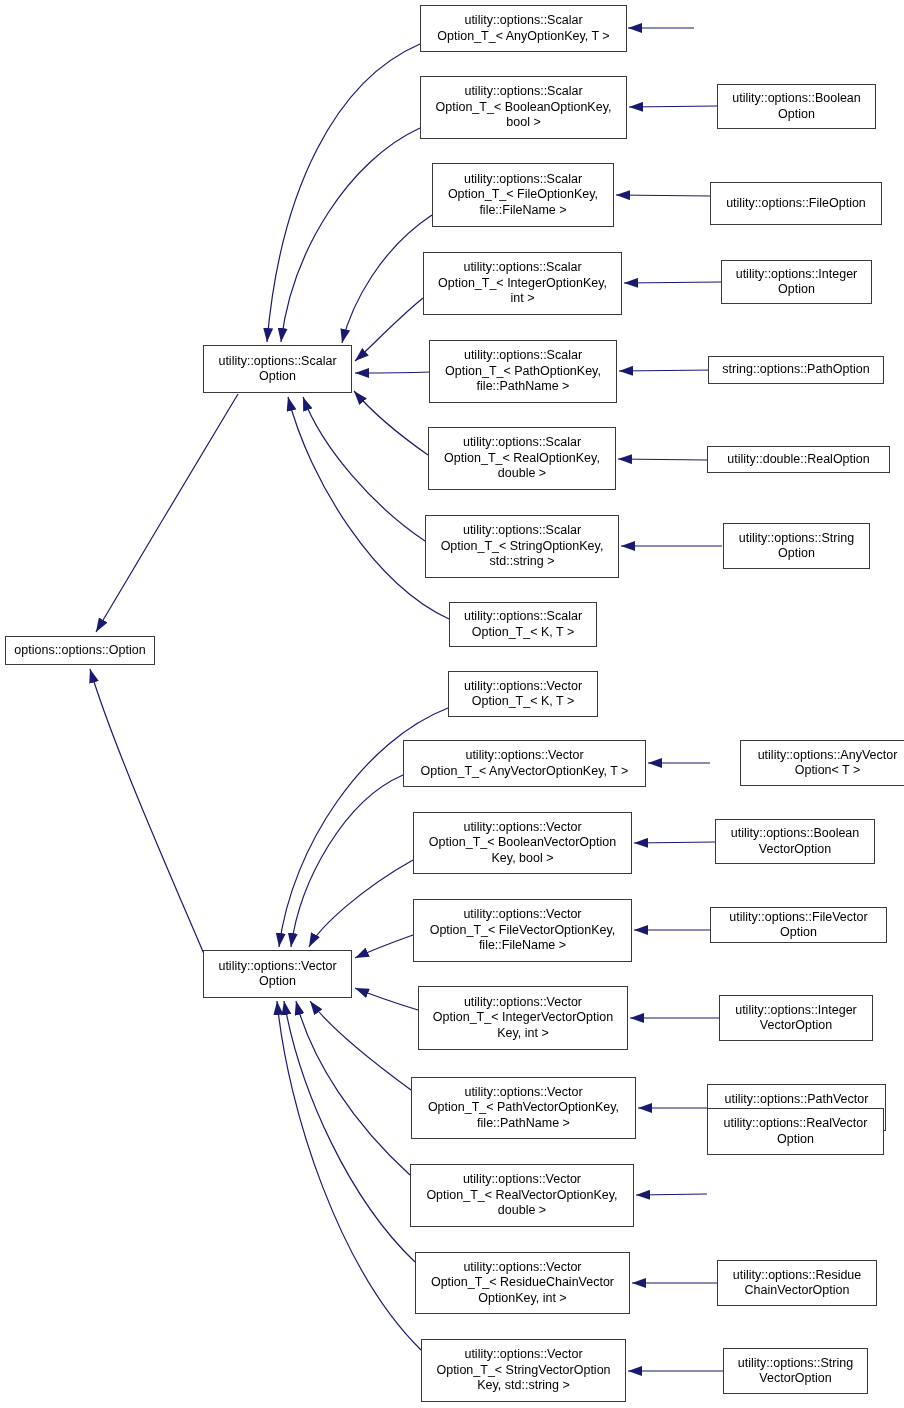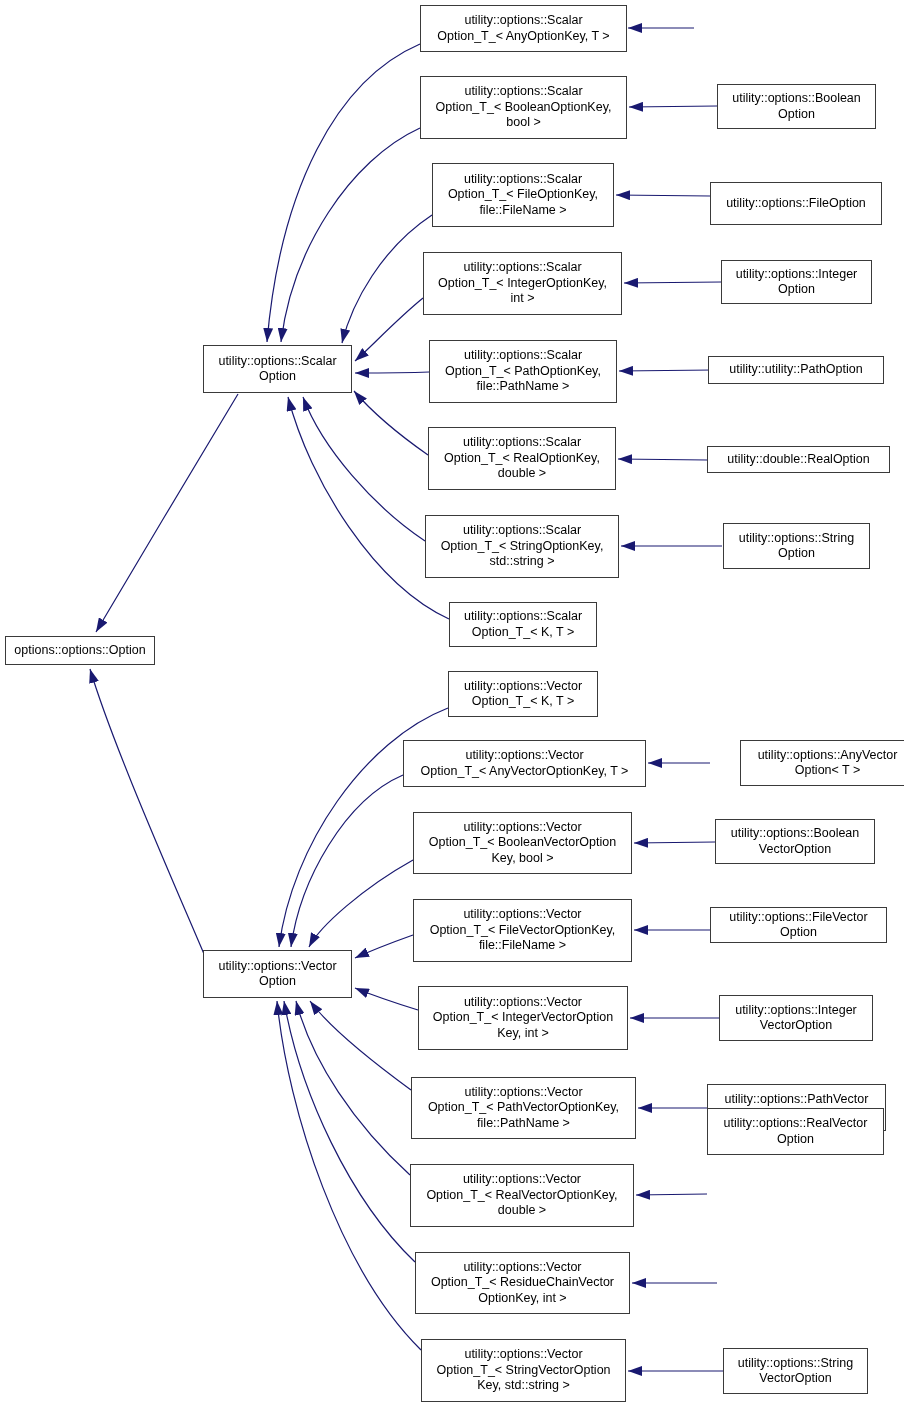--- a/index.html
+++ b/index.html
@@ -135,33 +135,35 @@
 OptionKey, int &gt;</div>
   <div class="node" style="left:421px;top:1339px;width:205px;height:63px">utility::options::Vector
 Option_T_&lt; StringVectorOption
 Key, std::string &gt;</div>
 
   <div class="node" style="left:717px;top:84px;width:159px;height:45px">utility::options::Boolean
 Option</div>
   <div class="node" style="left:710px;top:182px;width:172px;height:43px">utility::options::FileOption</div>
   <div class="node" style="left:721px;top:260px;width:151px;height:44px">utility::options::Integer
 Option</div>
-  <div class="node" style="left:708px;top:356px;width:176px;height:28px">utility::utility::PathOption</div>
+  <div class="node" style="left:708px;top:356px;width:176px;height:28px">string::options::PathOption</div>
   <div class="node" style="left:707px;top:446px;width:183px;height:27px">utility::double::RealOption</div>
   <div class="node" style="left:723px;top:523px;width:147px;height:46px">utility::options::String
 Option</div>
 
   <div class="node" style="left:740px;top:740px;width:175px;height:46px">utility::options::AnyVector
 Option&lt; T &gt;</div>
   <div class="node" style="left:715px;top:819px;width:160px;height:45px">utility::options::Boolean
 VectorOption</div>
   <div class="node" style="left:710px;top:907px;width:177px;height:36px">utility::options::FileVector
 Option</div>
   <div class="node" style="left:719px;top:995px;width:154px;height:46px">utility::options::Integer
 VectorOption</div>
   <div class="node" style="left:707px;top:1084px;width:179px;height:47px">utility::options::PathVector
 Option</div>
   <div class="node" style="left:707px;top:1108px;width:177px;height:47px">utility::options::RealVector
 Option</div>
+  <div class="node" style="left:717px;top:1260px;width:160px;height:46px">utility::options::Residue
+ChainVectorOption</div>
   <div class="node" style="left:723px;top:1348px;width:145px;height:46px">utility::options::String
 VectorOption</div>
 
 </div>
 
 </body></html>

